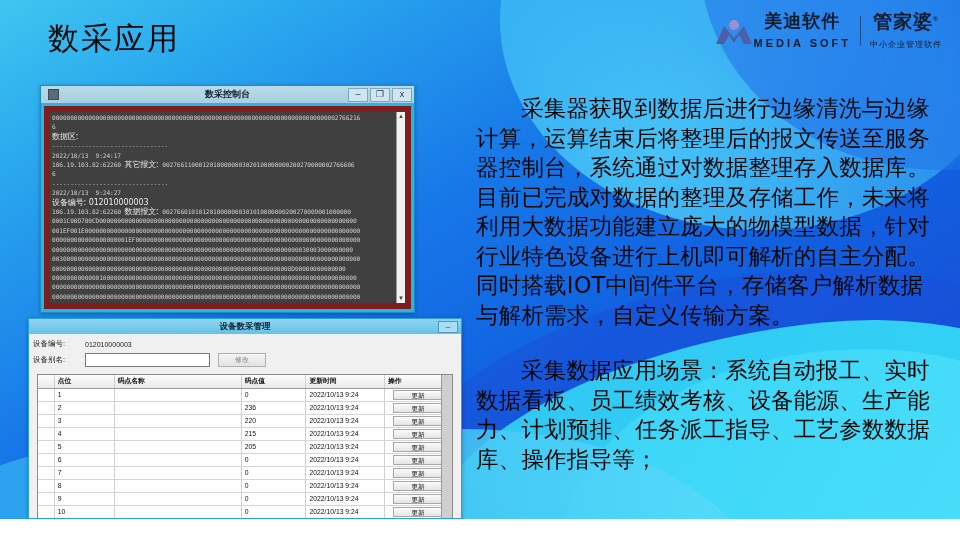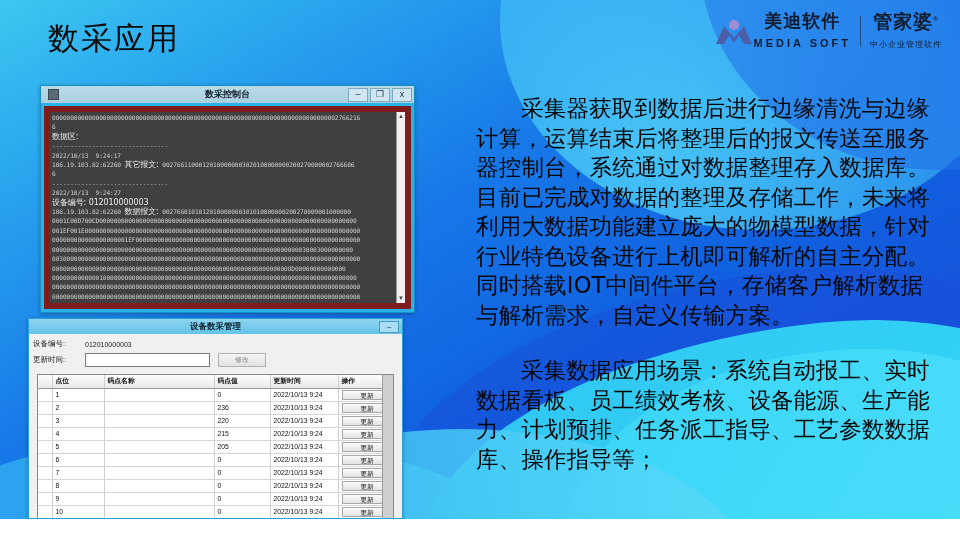--- a/index.html
+++ b/index.html
@@ -115,21 +115,21 @@
   .cl-sep { color:#bdbdbd; }
   #console-scroll {
     position:absolute; right:0; top:0; width: 9px; height:100%;
     background:#f0f0f0; border-left:1px solid #9a9a9a;
     display:flex; flex-direction:column; justify-content:space-between; align-items:center;
   }
   .sb-arrow { font-size:6px; color:#444; line-height:9px; }
 
   
   #device-window {
-    position: absolute; left: 28px; top: 318px; width: 375px; height: 201px;
+    position: absolute; left: 28px; top: 318px; width: 434px; height: 201px;
     background: #f0f0f0; border: 1px solid #2aa0d8; z-index: 4;
     box-shadow: 0 1px 4px rgba(0,0,0,.3); overflow: hidden;
   }
   #device-titlebar {
     height: 15px; background: linear-gradient(180deg,#8fd4ef,#63c3e8);
     display:flex; align-items:center; position:relative; padding-right:3px;
   }
   #device-title-text {
     position:absolute; left:0; right:0; text-align:center;
     font-size: 8.5px; color:#0d2531; font-weight:700;
@@ -250,21 +250,21 @@
     <div id="device-titlebar">
       <div id="device-title-text">设备数采管理</div>
       <div id="device-min-btn">–</div>
     </div>
     <div id="device-form">
       <div class="form-row">
         <div class="form-label">设备编号:</div>
         <div class="form-static">012010000003</div>
       </div>
       <div class="form-row">
-        <div class="form-label">更新时间:</div>
+        <div class="form-label">设备别名:</div>
         <input id="alias-input" type="text" value="" style="">
         <div id="modify-btn">修改</div>
       </div>
     </div>
     <div id="grid-wrap">
       <table id="point-table">
         <thead>
           <tr>
             <th class="col-sel"></th>
             <th class="col-pos">点位</th>

